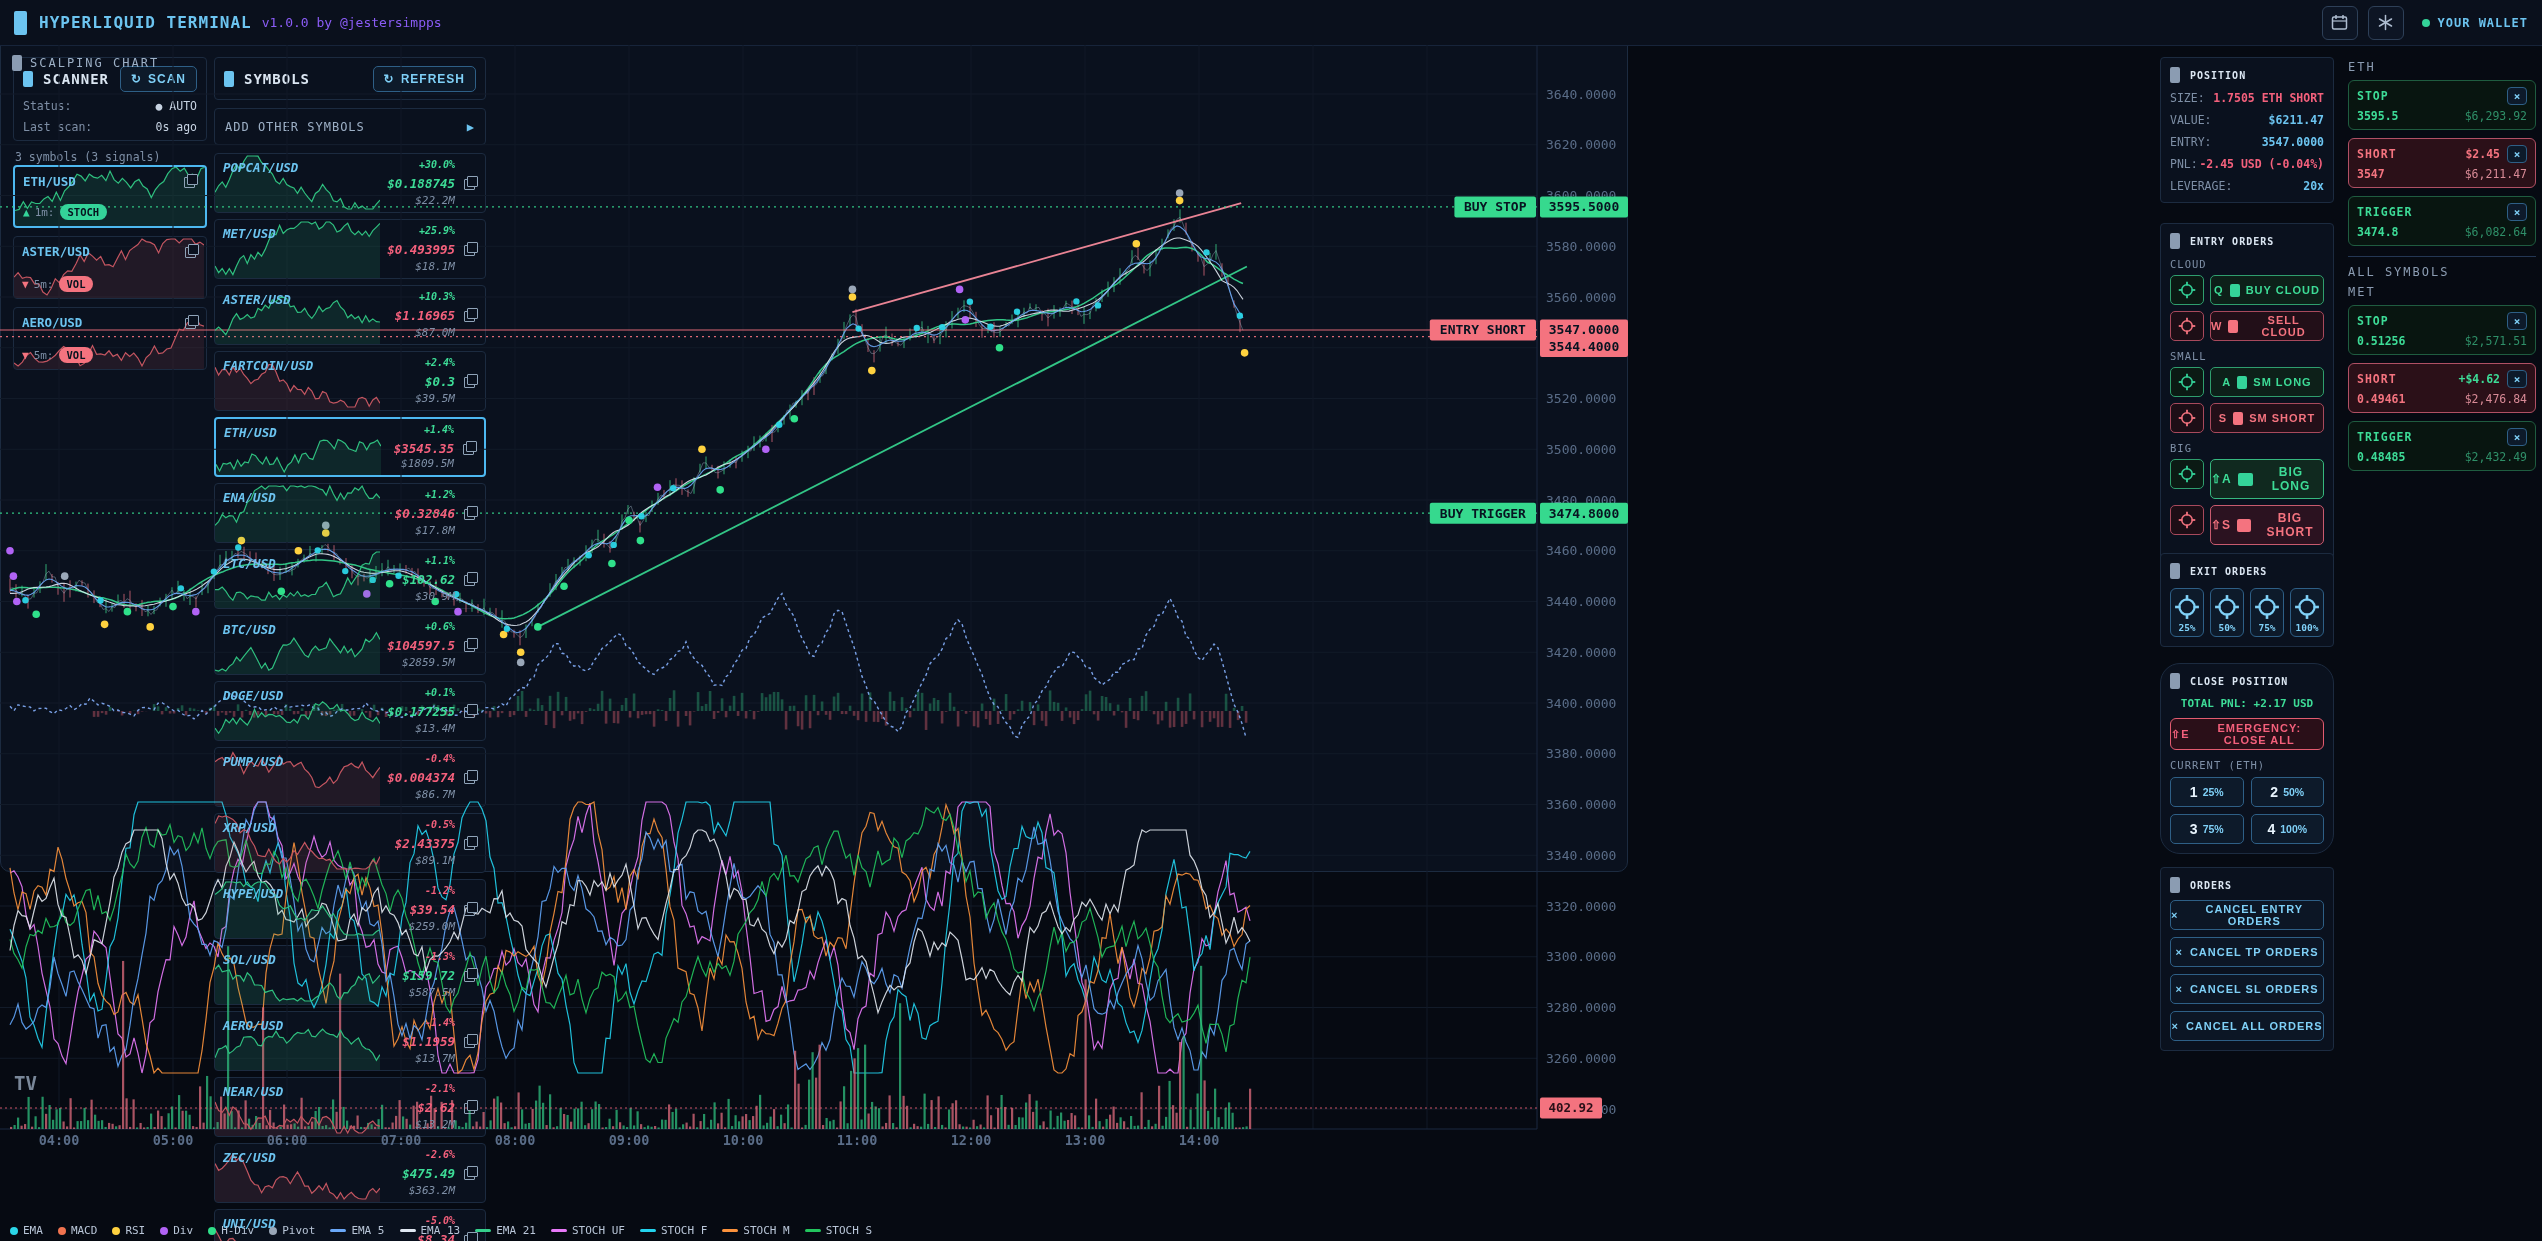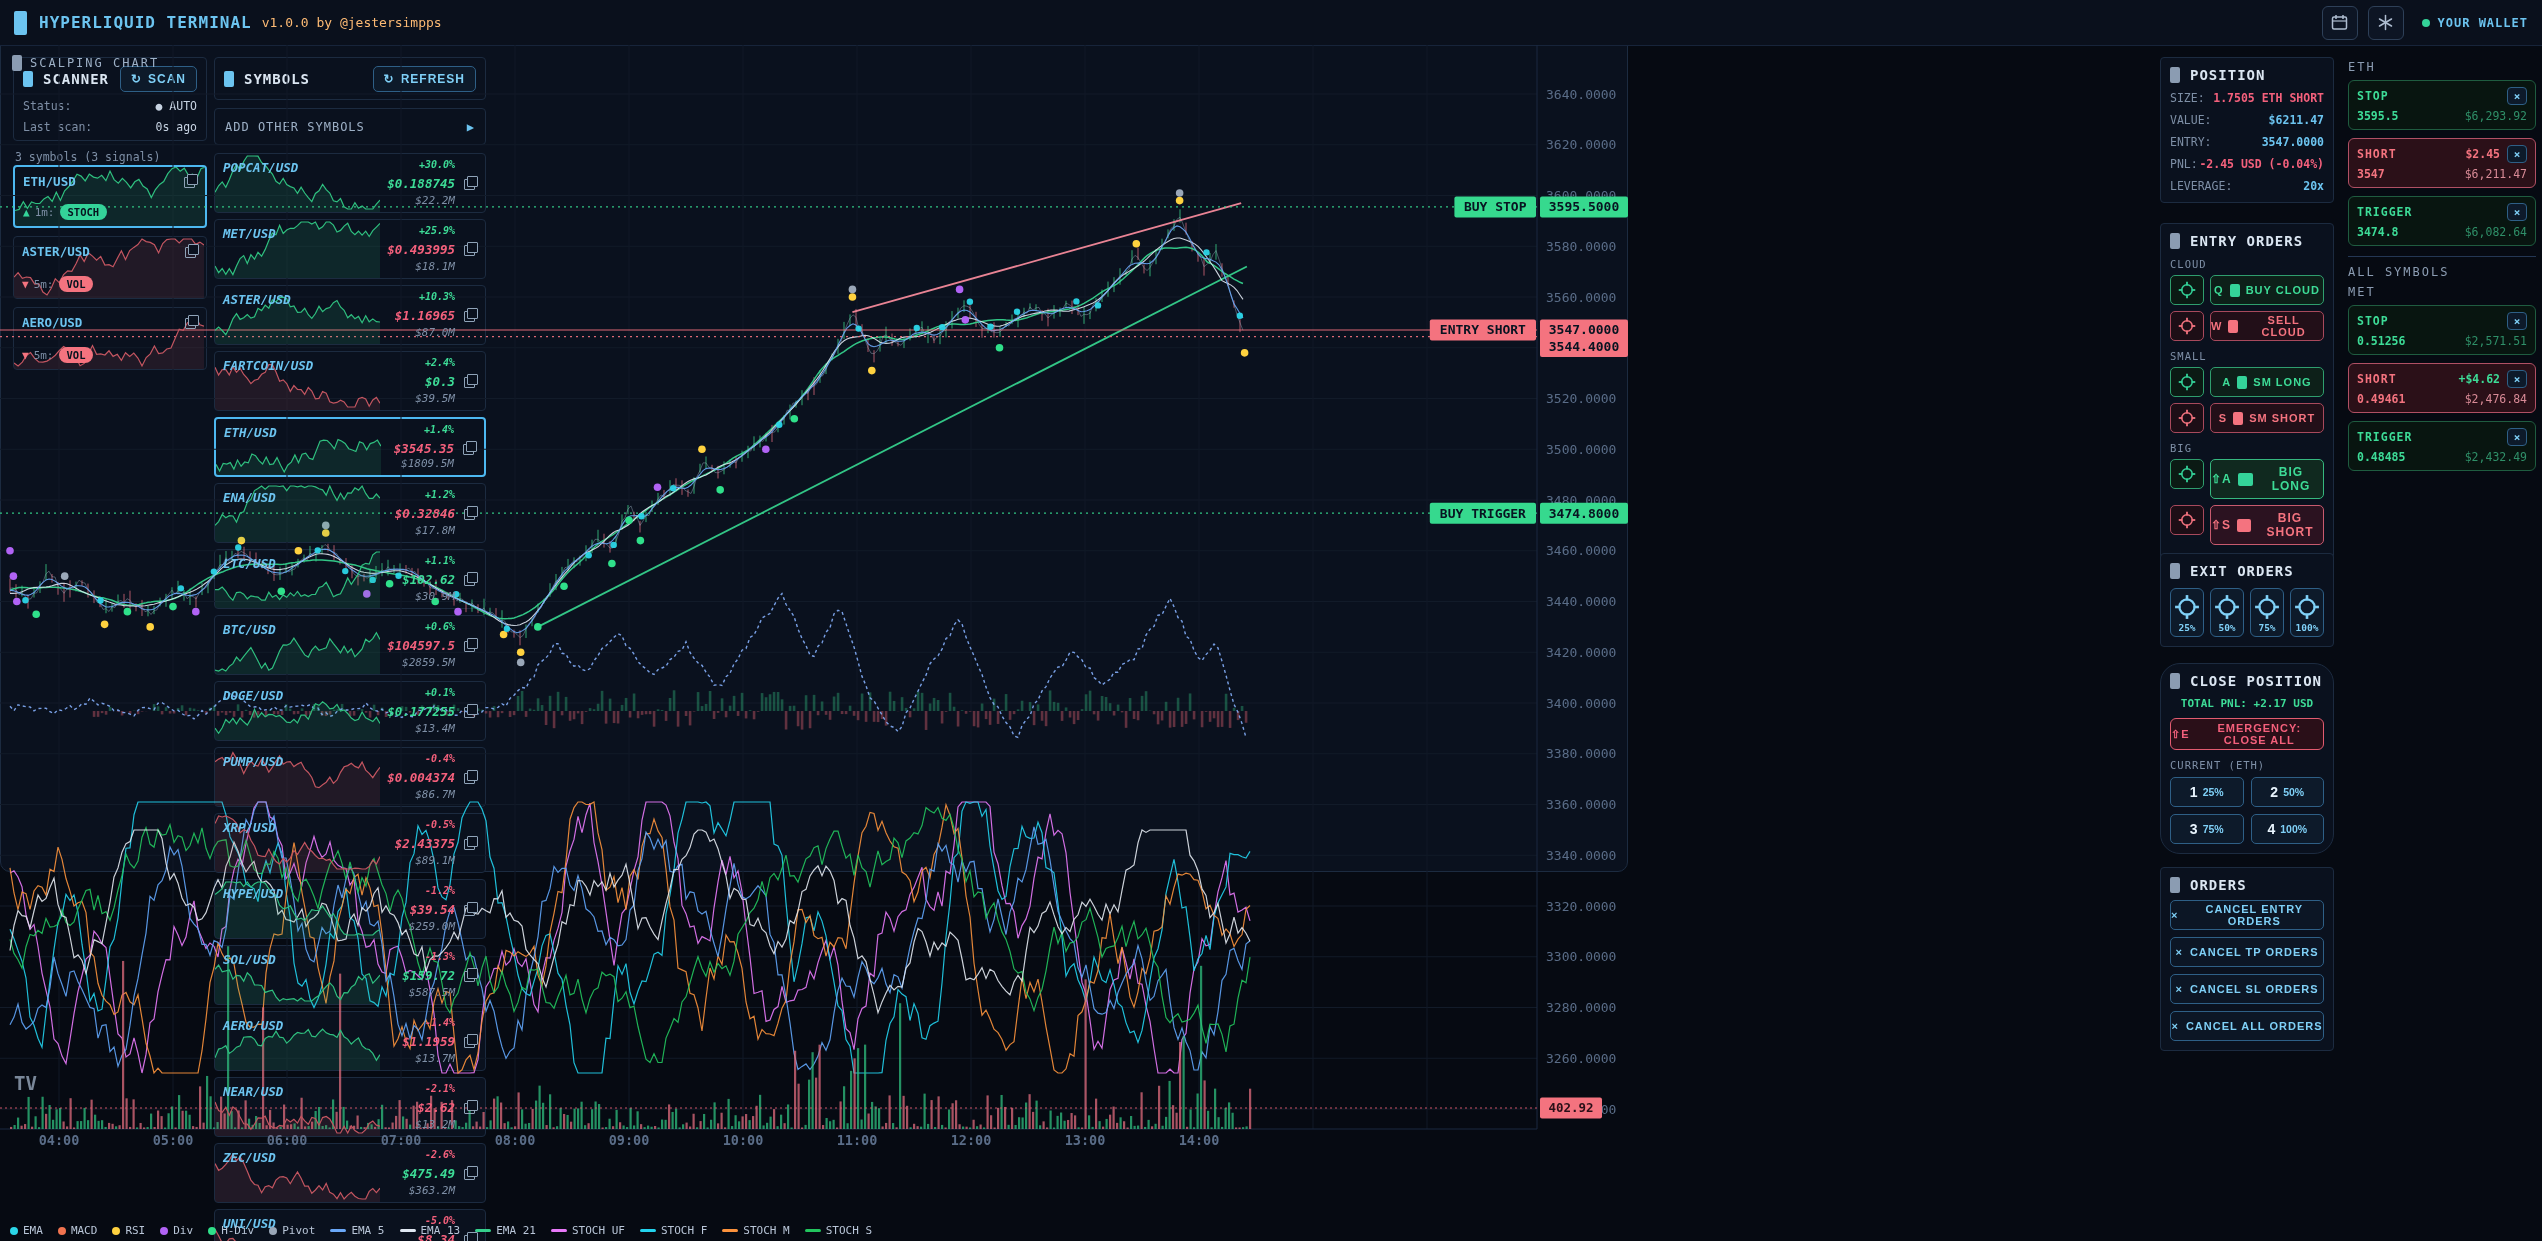--- a/index.html
+++ b/index.html
@@ -8,21 +8,21 @@
   #app { position:relative; width:2542px; height:1241px; background:#060a12; overflow:hidden; color:#c7d3e2; }
 
   .accent { display:inline-block; width:13px; height:24px; background:#6cc4f0; border-radius:2px; }
   .accent.sm { width:10px; height:16px; }
   .accent.gray { background:#8b9cb2; }
 
   
   #topbar { position:absolute; left:0; top:0; width:2542px; height:46px; background:#0a101c;
             border-bottom:1px solid #17243a; display:flex; align-items:center; padding:0 14px; }
   .app-title { color:#6cc4f0; font-weight:bold; font-size:16px; letter-spacing:1px; margin-left:12px; }
-  .app-version { color:#fdba74; font-size:13px; margin-left:10px; }
+  .app-version { color:#8b5cf6; font-size:13px; margin-left:10px; }
   #topbar-right { margin-left:auto; display:flex; align-items:center; gap:10px; }
   .iconbtn { width:36px; height:34px; border:1px solid #2e4058; border-radius:6px; background:#0d1524;
              display:flex; align-items:center; justify-content:center; color:#aebdd0; cursor:pointer; }
   .wallet { display:flex; align-items:center; gap:8px; color:#6cc4f0; font-size:12px; font-weight:bold; letter-spacing:1px; margin-left:8px; }
   .dot { display:inline-block; width:8px; height:8px; border-radius:50%; background:#34d399; }
 
   
   .panel { position:absolute; background:#0a111e; border:1px solid #1c2b40; border-radius:4px; }
   .ptitle { display:flex; align-items:center; gap:10px; font-weight:bold; font-size:14px; color:#dbe6f2; letter-spacing:1px; }
   .obtn { display:inline-flex; align-items:center; gap:6px; border:1px solid #2e5f86; color:#7fd0f7; background:#0d1a2a;
@@ -73,21 +73,21 @@
                     font-size:12px; color:#9db0c6; letter-spacing:2px; z-index:5; }
   #chart-svg { position:absolute; left:0; top:0; }
   #chart-legend { position:absolute; left:10px; bottom:4px; display:flex; align-items:center; gap:15px; font-size:11px; color:#b9c6d8; z-index:5; }
   .lg-item { display:flex; align-items:center; gap:5px; }
   .lg-dot { width:8px; height:8px; border-radius:50%; }
   .lg-line { width:16px; height:2.5px; border-radius:2px; }
   svg text { font-family:"DejaVu Sans Mono", monospace; }
 
   
   .ctl { left:2160px; width:174px; padding:9px 9px; }
-  .ctl .ptitle { font-size:14px; }
+  .ctl .ptitle { font-size:10px; }
   .kv { display:flex; justify-content:space-between; font-size:11.5px; margin-top:8px; }
   .kv .v { font-weight:bold; }
   .blue { color:#6cc4f0; }
   .grp-label { font-size:10.5px; color:#7e8fa6; letter-spacing:1px; margin:9px 0 5px; }
   .eo-row { display:flex; gap:6px; margin-bottom:6px; }
   .xicon-btn { width:34px; height:30px; border-radius:5px; display:flex; align-items:center; justify-content:center; cursor:pointer; }
   .xicon-btn.long { border:1px solid #2f9e6e; background:#0b1a14; }
   .xicon-btn.short { border:1px solid #a8495c; background:#1d0e16; }
   .eo-btn { flex:1; height:30px; border-radius:5px; display:flex; align-items:center; justify-content:center; gap:6px;
             font-size:11px; font-weight:bold; letter-spacing:1px; cursor:pointer; }

